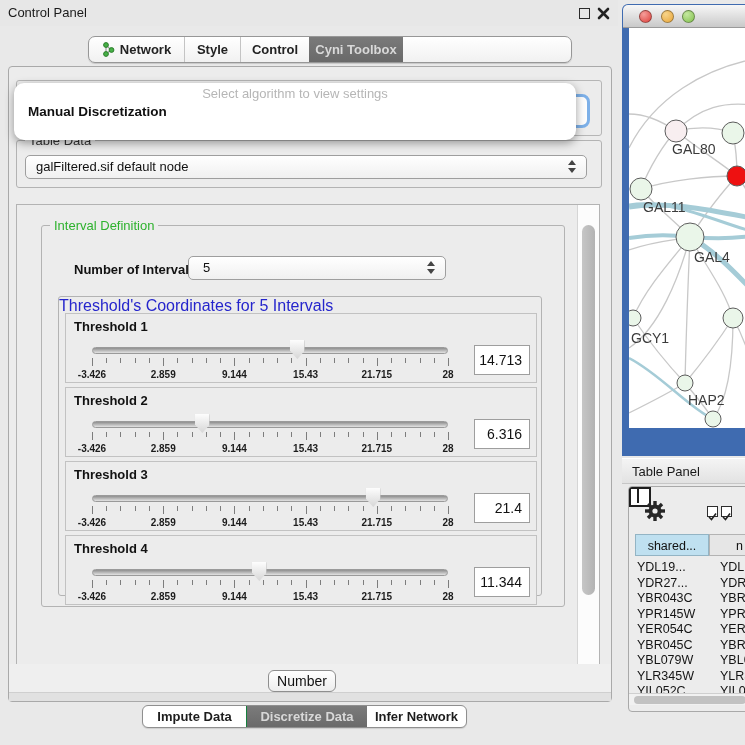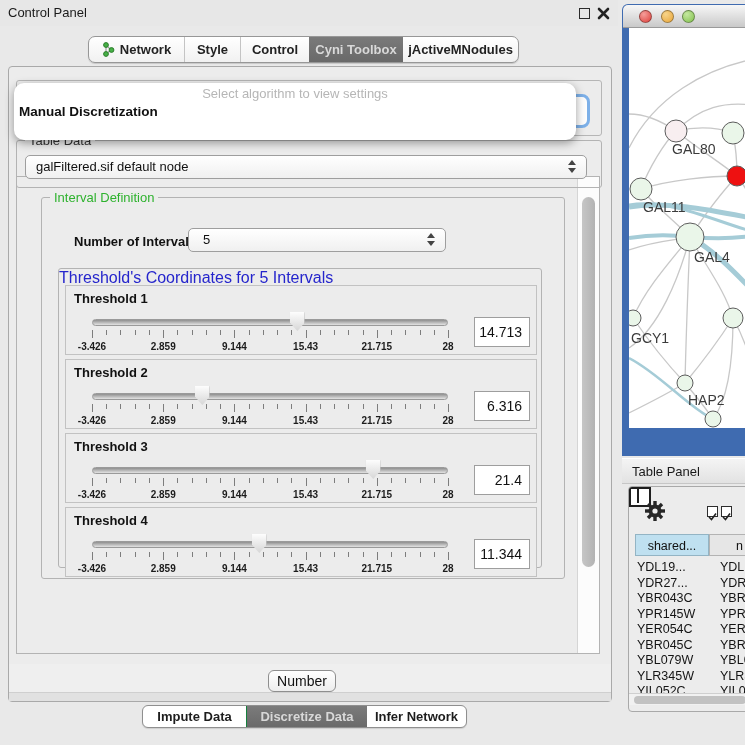--- a/index.html
+++ b/index.html
@@ -6,49 +6,49 @@
   *{box-sizing:border-box;font-family:"Liberation Sans",sans-serif;}
   .stage{position:relative;width:745px;height:745px;background:#e9e9e9;overflow:hidden;}
   .abs{position:absolute;}
 
   
   .titlebar{left:0;top:0;width:618px;height:26px;background:#e7e7e7;}
   .titlebar .title{position:absolute;left:8px;top:5px;font-size:13px;color:#1a1a1a;}
   .float-btn{position:absolute;left:579px;top:8px;width:11px;height:11px;border:1.5px solid #2b2b2b;background:transparent;}
   .close-btn{position:absolute;left:597px;top:7px;width:13px;height:13px;}
 
-  .tabbar{left:88px;top:36px;width:431px;height:27px;display:flex;border:1px solid #979797;border-radius:7px;overflow:hidden;background:linear-gradient(#ffffff,#f1f1f1);box-shadow:0 1px 1px rgba(0,0,0,.15);}
+  .tabbar{left:88px;top:36px;width:484px;height:27px;display:flex;border:1px solid #979797;border-radius:7px;overflow:hidden;background:linear-gradient(#ffffff,#f1f1f1);box-shadow:0 1px 1px rgba(0,0,0,.15);}
   .tabseg{display:flex;align-items:center;justify-content:center;font-size:13px;font-weight:bold;color:#222;gap:5px;}
   .tabseg.sep{border-right:1px solid #c4c4c4;}
   .tabseg.dark{background:linear-gradient(#7a7a7a,#696969);color:#d9d9d9;}
 
   .main-panel{left:8px;top:66px;width:604px;height:636px;background:#ececec;border:1px solid #a9a9a9;border-radius:4px;}
 
   .ghost-label{left:30px;top:72px;font-size:13px;color:#9b9b9b;z-index:2;margin-top:12px;}
   .algo-fieldset{left:16px;top:80px;width:586px;height:56px;border:1px solid #b6b6b6;border-radius:3px;z-index:1;}
   .combo-stub{left:560px;top:94px;width:30px;height:34px;border:3px solid #7db0e8;border-radius:8px;background:#fdfdfd;z-index:5;}
 
   .popup{left:14px;top:83px;width:562px;height:57px;background:#ffffff;border-radius:10px;box-shadow:0 3px 10px rgba(0,0,0,.38);z-index:10;padding-top:2px;}
   .popup .hint{height:18px;text-align:center;font-size:13px;color:#b6b6b6;line-height:18px;}
-  .popup .opt{height:18px;font-size:13.5px;color:#111;line-height:18px;padding-left:5px;white-space:nowrap;}
+  .popup .opt{height:18px;font-size:13.5px;color:#111;line-height:18px;padding-left:14px;white-space:nowrap;}
   .popup .opt.bold{font-weight:bold;}
 
   .fieldset{border:1px solid #b3b3b3;border-radius:3px;position:absolute;}
   .fieldset>.flabel{position:absolute;top:-8px;left:8px;background:#ececec;padding:0 4px;font-size:13px;white-space:nowrap;}
   .flabel.dark{color:#333;}
   .flabel.green{color:#2eb22e;}
   .flabel.blue{color:#2525cc;}
 
   .tabledata-fs{left:16px;top:140px;width:586px;height:48px;z-index:1;}
   .combo{position:absolute;left:8px;top:14px;width:562px;height:24px;background:linear-gradient(#ffffff,#f0f0f0);border:1px solid #9e9e9e;border-radius:5px;font-size:13px;color:#111;line-height:22px;padding-left:10px;}
   .spinner-arrows{position:absolute;right:9px;top:4px;width:9px;}
   .spinner-arrows .up{width:0;height:0;border-left:4.5px solid transparent;border-right:4.5px solid transparent;border-bottom:5px solid #444;margin-bottom:3px;}
   .spinner-arrows .dn{width:0;height:0;border-left:4.5px solid transparent;border-right:4.5px solid transparent;border-top:5px solid #444;}
 
-  .viewport{left:16px;top:176px;width:584px;height:478px;border:1px solid #b3b3b3;background:#ececec;overflow:hidden;}
+  .viewport{left:16px;top:204px;width:584px;height:478px;border:1px solid #b3b3b3;background:#ececec;overflow:hidden;}
   .vscroll-track{position:absolute;left:560px;top:0;width:22px;height:476px;background:#fcfcfc;border-left:1px solid #d5d5d5;}
   .vscroll-thumb{position:absolute;left:4px;top:20px;width:13px;height:370px;background:linear-gradient(90deg,#c6c6c6,#b3b3b3);border-radius:7px;}
 
   .interval-fs{left:24px;top:20px;width:524px;height:382px;}
   .noi-label{position:absolute;left:32px;top:36px;font-size:13px;font-weight:bold;color:#111;}
   .noi-spinner{position:absolute;left:146px;top:30px;width:258px;height:24px;background:linear-gradient(#ffffff,#f0f0f0);border:1px solid #9e9e9e;border-radius:5px;font-size:13px;line-height:22px;padding-left:14px;color:#111;}
 
   .thresh-fs{left:16px;top:70px;width:484px;height:300px;border:1px solid #b3b3b3;border-radius:3px;position:absolute;}
   .tpanel{position:absolute;left:6px;width:472px;height:70px;background:#ececec;border:1px solid #c2c2c2;}
   .tpanel .tlabel{position:absolute;left:8px;top:5px;font-size:13px;font-weight:bold;color:#111;}
@@ -127,23 +127,20 @@
       <span>Network</span>
     </div>
     <div class="tabseg sep" style="width:56px">
       <span>Style</span>
     </div>
     <div class="tabseg" style="width:68px">
       <span>Control</span>
     </div>
     <div class="tabseg dark" style="width:94px">
       <span>Cyni Toolbox</span>
-    </div>
-    <div class="tabseg" style="flex:1">
-      <span>jActiveMNodules</span>
     </div>
   </div>
 
   <div class="abs main-panel"></div>
 
   <span class="abs ghost-label">Discretization Algorithm</span>
   <div class="abs algo-fieldset"></div>
   <div class="abs combo-stub"></div>
 
   <div class="abs popup">

